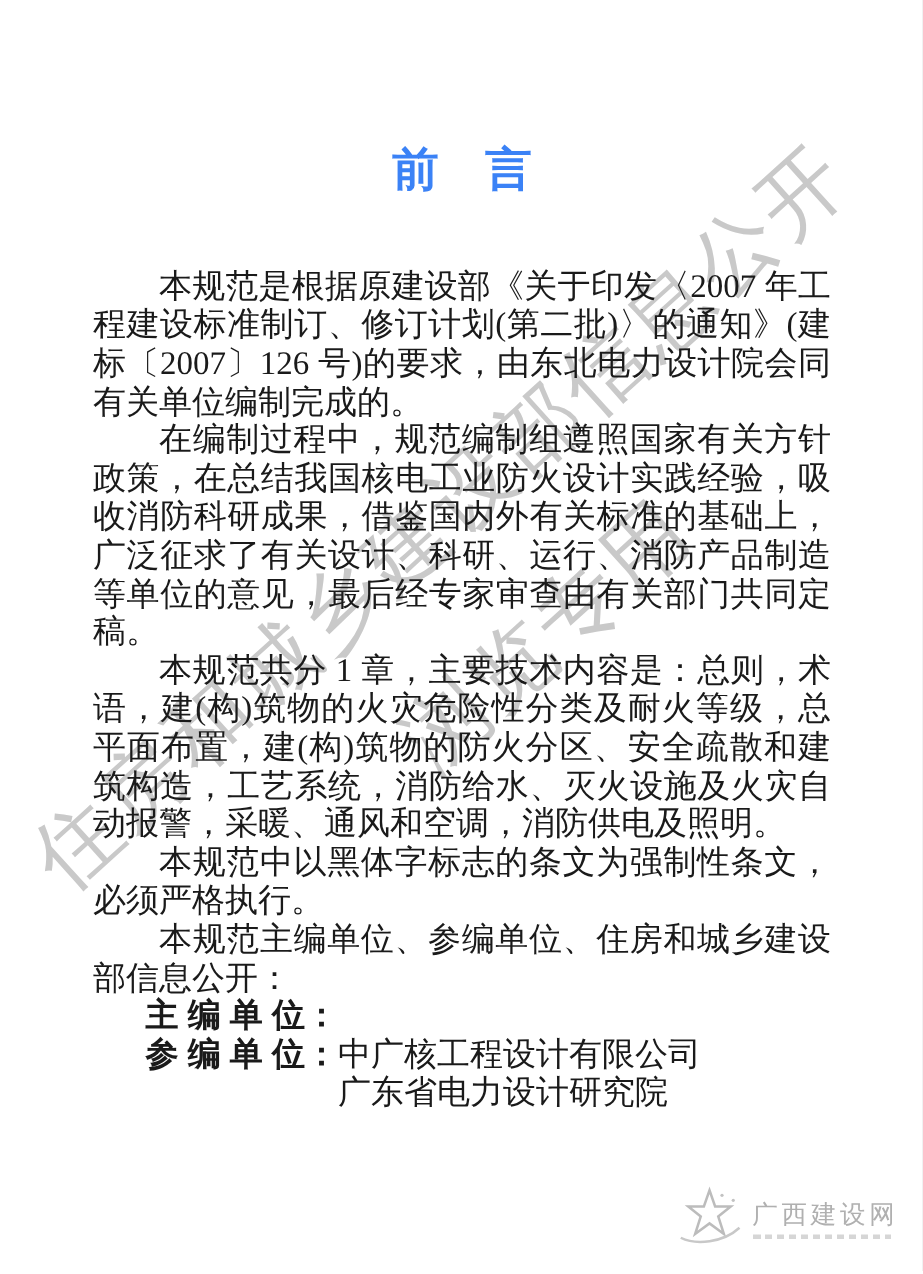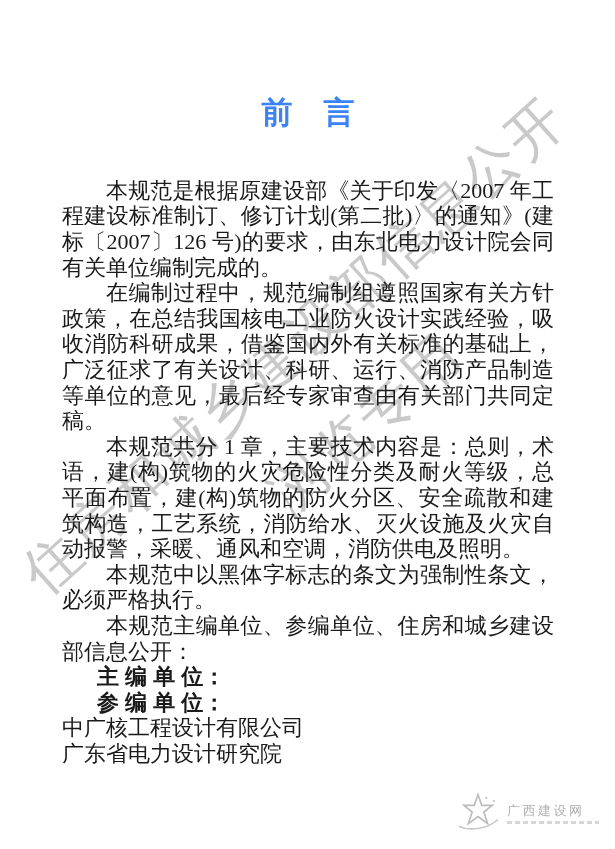--- a/index.html
+++ b/index.html
@@ -47,21 +47,21 @@
   }
   .body-text {
     margin-top:44px;
     font-size:22px;
     line-height:25.6px;
     text-align:justify;
   }
   .body-text p { margin:0; text-indent:2em; }
 
   
-  .unit-row { display:flex;flex-direction:column; }
+  .unit-row { display:flex; }
   .unit-label {
     font-family:"Liberation Sans","DejaVu Sans",sans-serif;
     font-weight:bold;
     margin-left:35px;
     white-space:pre;
     flex:0 0 auto;
   }
   .unit-values { flex:1 1 auto; }
   .unit-values div { white-space:nowrap; }
 
@@ -69,21 +69,21 @@
   .site-logo {
     position:absolute;
     right:16px; bottom:12px;
     z-index:3;
     display:flex;
     align-items:center;
     color:#b3b3b3;
   }
   .site-logo .logo-text-col { margin-left:4px; }
   .site-name {
-    font-size:13px;
+    font-size:17px;
     letter-spacing:2.5px;
     color:#b0b0b0;
     line-height:1.1;
   }
   .logo-tagline-line {
     margin-top:3px;
     width:92px; height:3px;
     background:repeating-linear-gradient(90deg,#d6d6d6 0 5px,transparent 5px 8px);
   }
 </style>

